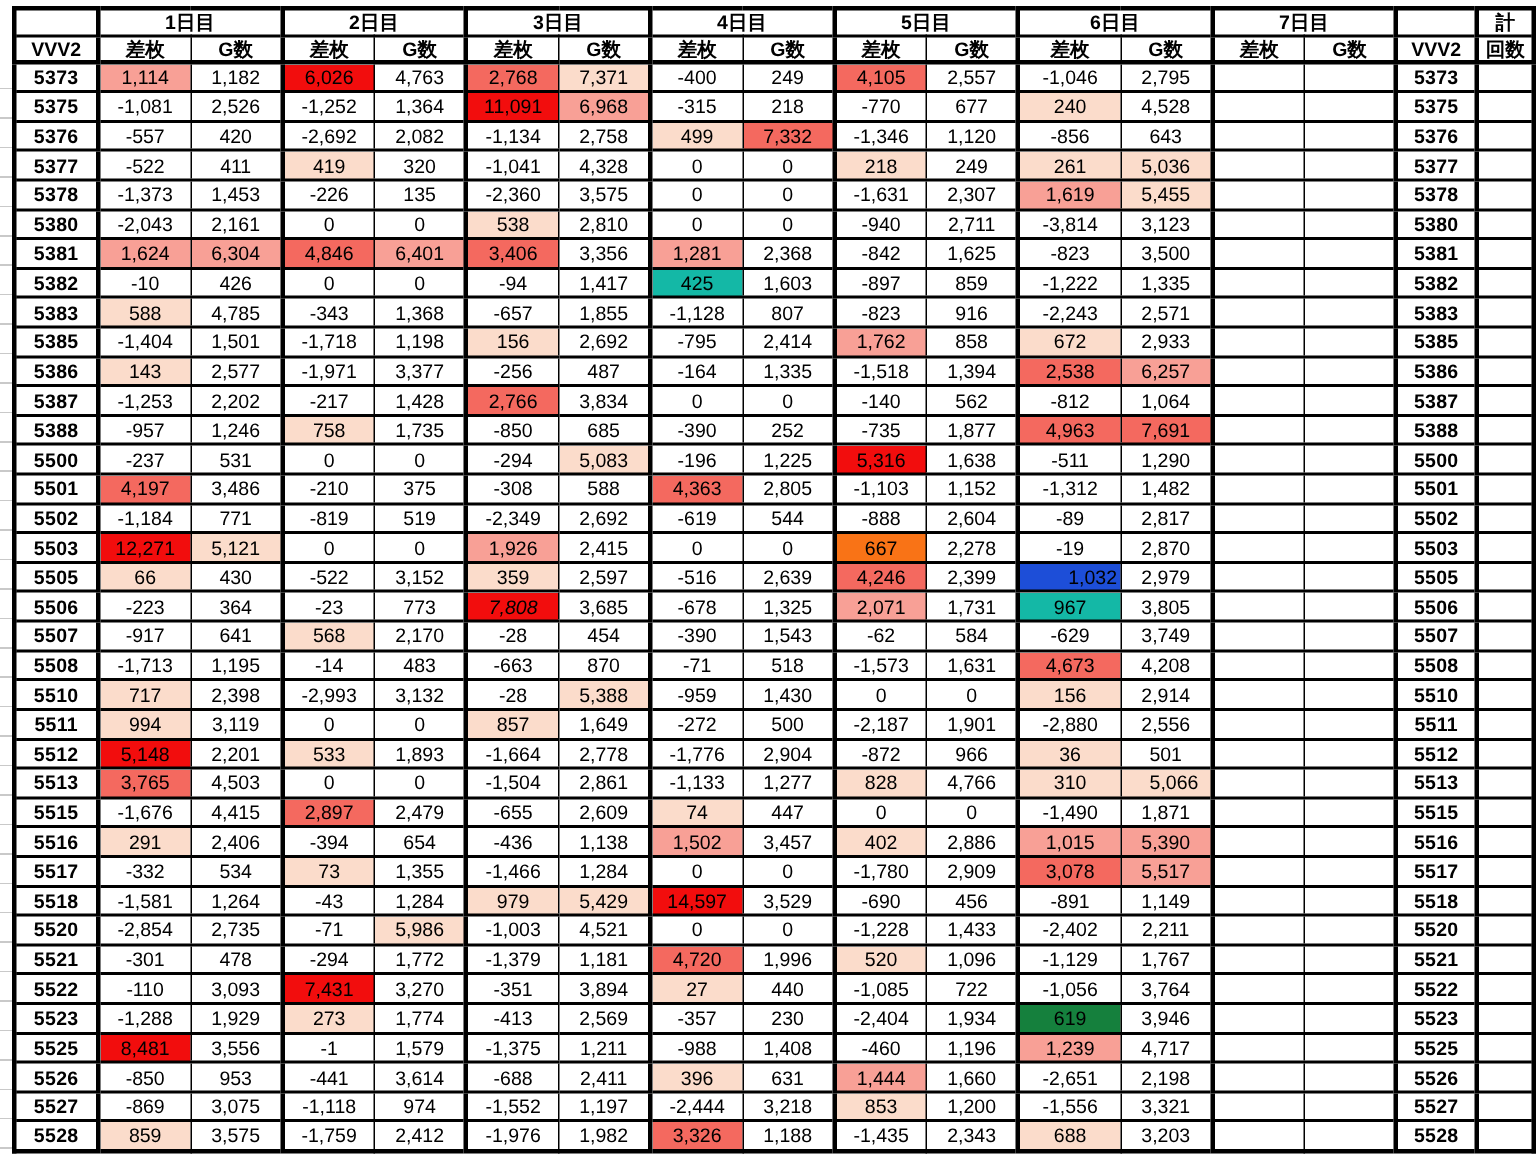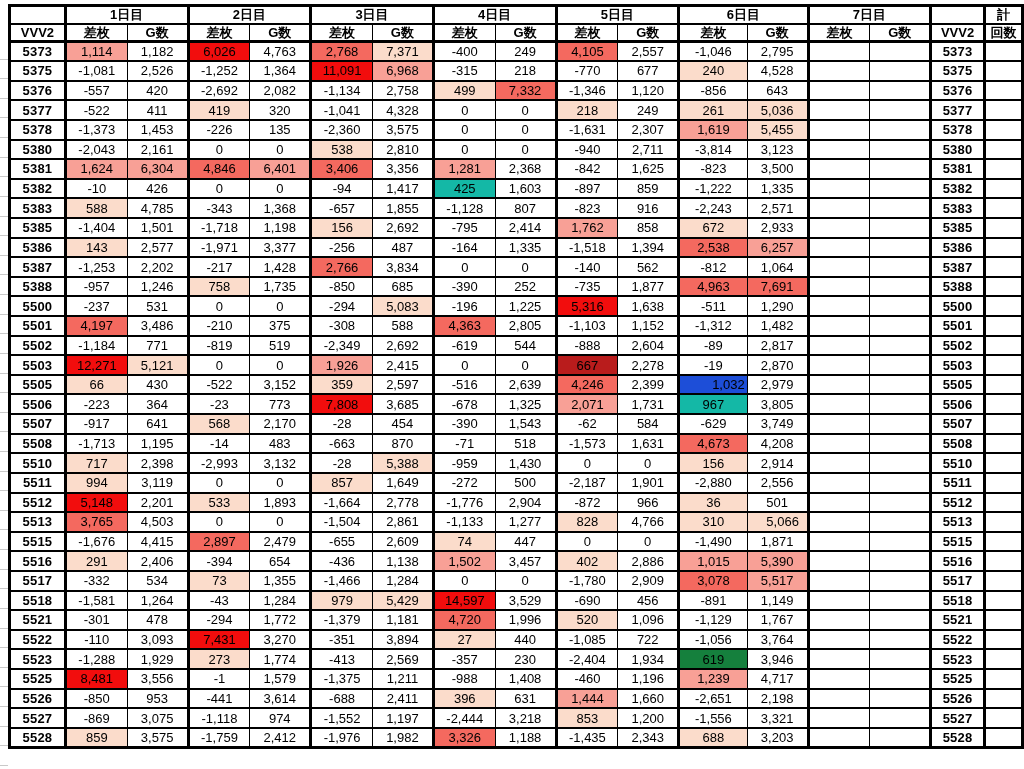--- a/index.html
+++ b/index.html
@@ -390,21 +390,21 @@
         <tr>
           <th class="rowlabel">5503</th>
           <td class="num grp" style="background: rgb(242, 13, 13);">12,271</td>
           <td class="num" style="background: rgb(251, 220, 203);">5,121</td>
           <td class="num grp">0</td>
           <td class="num">0</td>
           <td class="num grp" style="background: rgb(248, 160, 150);">1,926</td>
           <td class="num">2,415</td>
           <td class="num grp">0</td>
           <td class="num">0</td>
-          <td class="num grp" style="background: #b91c1c; margin-top: 34px;">667</td>
+          <td class="num grp" style="background: #f97316; margin-top: 34px;">667</td>
           <td class="num">2,278</td>
           <td class="num grp">-19</td>
           <td class="num">2,870</td>
           <td class="num grp"></td>
           <td class="num"></td>
           <th class="rowlabel grp">5503</th>
           <td class="num grp"></td>
         </tr>
         <tr>
           <th class="rowlabel">5505</th>
@@ -424,21 +424,21 @@
           <td class="num"></td>
           <th class="rowlabel grp">5505</th>
           <td class="num grp"></td>
         </tr>
         <tr>
           <th class="rowlabel">5506</th>
           <td class="num grp">-223</td>
           <td class="num">364</td>
           <td class="num grp">-23</td>
           <td class="num">773</td>
-          <td class="num grp" style="background: rgb(242, 13, 13);">7,808</td>
+          <td class="num grp" style="background: rgb(242, 13, 13); font-style: italic;">7,808</td>
           <td class="num">3,685</td>
           <td class="num grp">-678</td>
           <td class="num">1,325</td>
           <td class="num grp" style="background: rgb(248, 160, 150);">2,071</td>
           <td class="num">1,731</td>
           <td class="num grp" style="background: #14b8a6;">967</td>
           <td class="num">3,805</td>
           <td class="num grp"></td>
           <td class="num"></td>
           <th class="rowlabel grp">5506</th>
@@ -628,20 +628,39 @@
           <td class="num grp">-690</td>
           <td class="num">456</td>
           <td class="num grp">-891</td>
           <td class="num">1,149</td>
           <td class="num grp"></td>
           <td class="num"></td>
           <th class="rowlabel grp">5518</th>
           <td class="num grp"></td>
         </tr>
         <tr>
+          <th class="rowlabel">5520</th>
+          <td class="num grp">-2,854</td>
+          <td class="num">2,735</td>
+          <td class="num grp">-71</td>
+          <td class="num" style="background: rgb(251, 220, 203);">5,986</td>
+          <td class="num grp">-1,003</td>
+          <td class="num">4,521</td>
+          <td class="num grp">0</td>
+          <td class="num">0</td>
+          <td class="num grp">-1,228</td>
+          <td class="num">1,433</td>
+          <td class="num grp">-2,402</td>
+          <td class="num">2,211</td>
+          <td class="num grp"></td>
+          <td class="num"></td>
+          <th class="rowlabel grp">5520</th>
+          <td class="num grp"></td>
+        </tr>
+        <tr>
           <th class="rowlabel">5521</th>
           <td class="num grp">-301</td>
           <td class="num">478</td>
           <td class="num grp">-294</td>
           <td class="num">1,772</td>
           <td class="num grp">-1,379</td>
           <td class="num">1,181</td>
           <td class="num grp" style="background: rgb(244, 105, 95);">4,720</td>
           <td class="num">1,996</td>
           <td class="num grp" style="background: rgb(251, 220, 203);">520</td>

